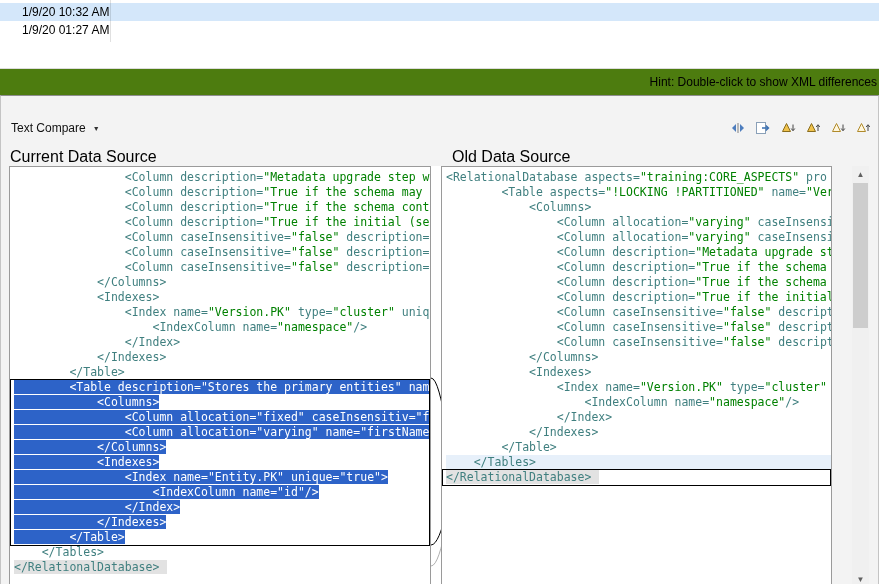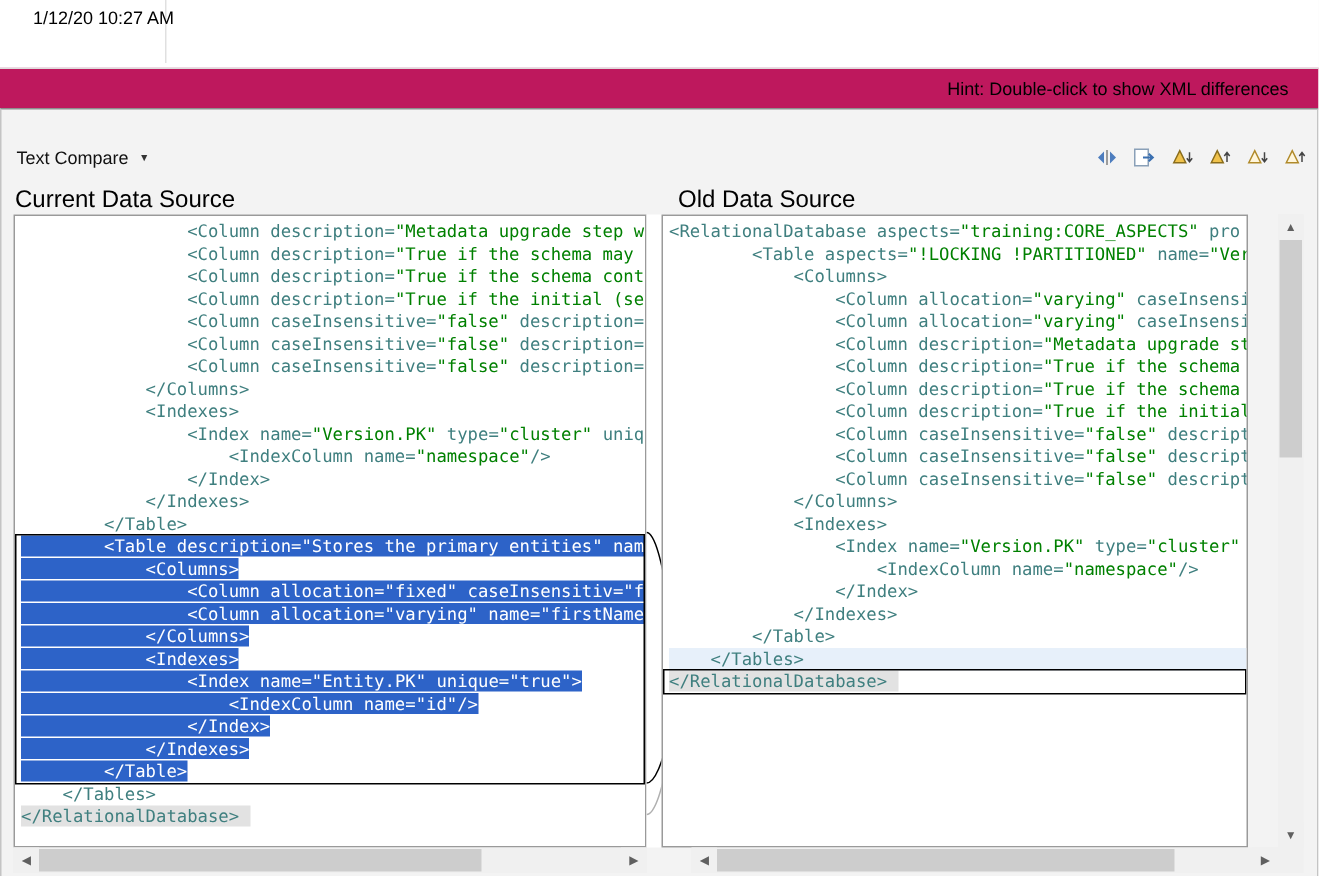--- a/index.html
+++ b/index.html
@@ -7,23 +7,23 @@
               font-family:"Liberation Sans", sans-serif; }
 
   
   .history { position:relative; height:45px; background:#fff; padding-top:3px; }
   .history-row { height:18px; line-height:18px; font-size:12px; color:#000; padding-left:22px; }
   .history-row.selected { background:#D4E7FA; }
   .col-divider { position:absolute; left:110px; top:0; width:1px; height:42px;
                  background:rgba(0,0,0,0.12); }
 
   
-  .hint-bar { height:27px; background:#be185d; border-top:1px solid #DCDCDC;
+  .hint-bar { height:27px; background:#4d7c0f; border-top:1px solid #DCDCDC;
               display:flex; align-items:center; justify-content:flex-end;
-              padding-right:20px; font-size:12px; color:#000; }
+              padding-right:2px; font-size:12px; color:#000;margin-top:23px; }
 
   
   .compare { position:relative; height:512px; background:#F3F3F3;
              border-top:1px solid #8E8E8E; border-left:1px solid #C4C4C4;
              border-right:1px solid #C4C4C4; }
 
   .toolbar { display:flex; align-items:center; height:32px; margin-top:16px;
              padding:0 4px 0 10px; }
   .mode-button { display:flex; align-items:center; gap:7px; background:transparent;
                  border:none; font-size:12px; color:#111; cursor:default;
@@ -72,21 +72,22 @@
   .hscroll .arr-right { right:0; }
   .h-thumb { position:absolute; top:1px; height:15px; background:#CDCDCD; }
   .hscroll.left  .h-thumb { left:17px; width:295px; }
   .hscroll.right .h-thumb { left:17px; width:305px; }
   .sb-corner { position:absolute; left:851px; top:0; width:17px; height:17px; background:#F0F0F0; }
 </style>
 </head>
 <body>
 
 <div class="history">
-  <div class="history-row">1/12/20 10:27 AM</div>
+  <div class="history-row selected">1/9/20 10:32 AM</div>
+  <div class="history-row">1/9/20 01:27 AM</div>
   <div class="col-divider"></div>
 </div>
 
 <div class="hint-bar">
   <span>Hint: Double-click to show XML differences</span>
 </div>
 
 <div class="compare">
 
   <div class="toolbar">

